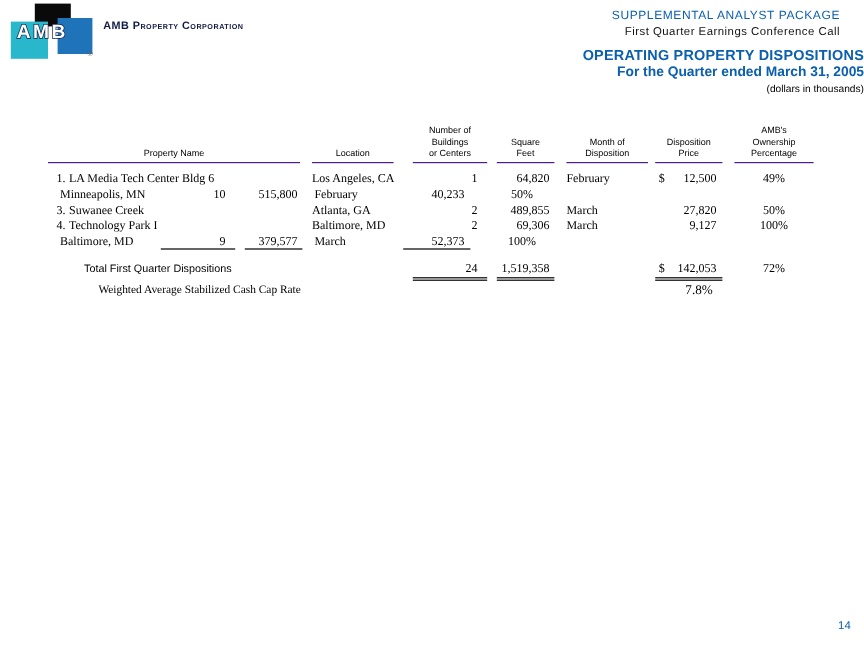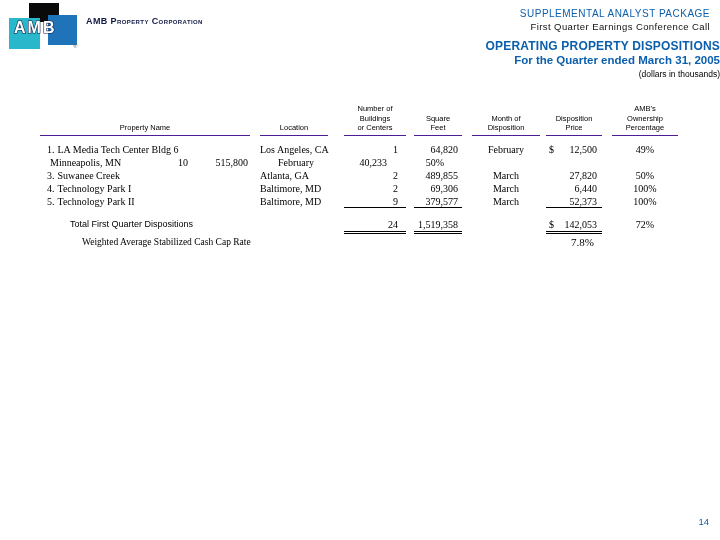--- a/index.html
+++ b/index.html
@@ -19,21 +19,21 @@
     letter-spacing:2px; color:#ffffff; -webkit-text-stroke:1.2px #111a45;
     paint-order:stroke fill; font-family:"Liberation Sans", sans-serif;
   }
   .reg-mark { position:absolute; left:64px; top:40px; font-size:6px; color:#666; }
   .company {
     position:absolute; left:86px; top:16px; font-size:9px; font-weight:bold;
     font-variant:small-caps; letter-spacing:0.4px; color:#111a45;
   }
 
   
-  .pkg { position:absolute; right:10px; top:8px; text-align:right; }
+  .pkg { position:absolute; right:20px; top:8px; text-align:right; }
   .pkg-title { color:#0b5fad; font-size:10px; letter-spacing:0.5px; }
   .pkg-sub { color:#111111; font-size:9.5px; letter-spacing:0.4px; margin-top:2px; }
 
   
   .titles { position:absolute; left:0; right:0; top:39px; text-align:right; }
   .t1 { color:#0b5fad; font-weight:bold; font-size:12px; letter-spacing:0.2px; }
   .t2 { color:#0b5fad; font-weight:bold; font-size:11.5px; margin-top:1px; }
   .t3 { color:#000000; font-size:8.5px; margin-top:3px; }
 
   
@@ -54,21 +54,21 @@
 
   .tbody { margin-top:7px; }
   .tr {
     display:flex; height:13px; line-height:13px; white-space:nowrap;
     font-family:"Liberation Serif", serif; font-size:10px; color:#000;
   }
   .td { box-sizing:border-box; }
   .td.c-name  { padding-left:7px; }
   .td.c-bldg  { text-align:right; padding-right:8px; }
   .td.c-sqft  { text-align:right; padding-right:4px; }
-  .td.c-month { text-align:center; }
+  .td.c-month { text-align:left; }
   .td.c-price { display:flex; justify-content:space-between; padding-left:3px; padding-right:5px; }
   .td.c-own   { text-align:center; }
   .rownum { margin-right:3px; }
   .u  { border-bottom:1px solid #000; }
   .dd { border-bottom:3px double #000; }
 
   .total-row { display:flex; margin-top:10px; height:16px; line-height:13px; }
   .total-label {
     font-family:"Liberation Sans", sans-serif; font-size:9px; padding-left:30px;
     box-sizing:border-box; white-space:nowrap;
@@ -186,27 +186,26 @@
       </div>
 
       <div class="tr">
         <div class="td c-name"><span class="rownum">4.</span><span>Technology Park I</span></div>
         <div class="td c-loc">Baltimore, MD</div>
         <div class="td c-bldg">2</div>
         <div class="td c-sqft">69,306</div>
         <div class="td c-month">March</div>
         <div class="td c-price">
             <span></span>
-            <span>6,440</span>
+            <span>9,127</span>
           </div>
         <div class="td c-own">100%</div>
       </div>
 
       <div class="tr">
-        <div class="td c-name"><span class="rownum">5.</span><span>Technology Park II</span></div>
         <div class="td c-loc">Baltimore, MD</div>
         <div class="td c-bldg u">9</div>
         <div class="td c-sqft u">379,577</div>
         <div class="td c-month">March</div>
         <div class="td c-price u">
             <span></span>
             <span>52,373</span>
           </div>
         <div class="td c-own">100%</div>
       </div>

